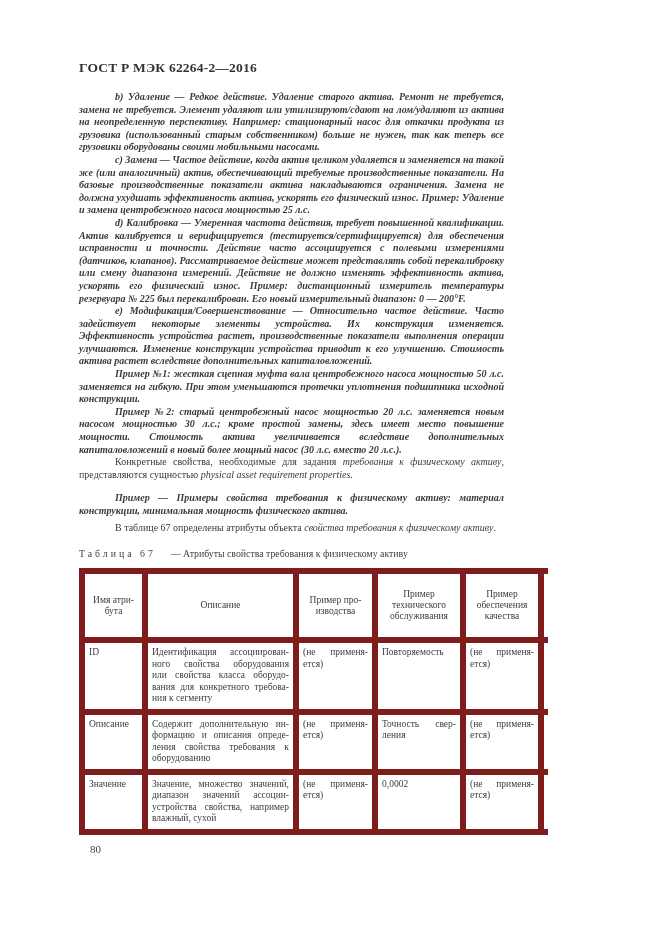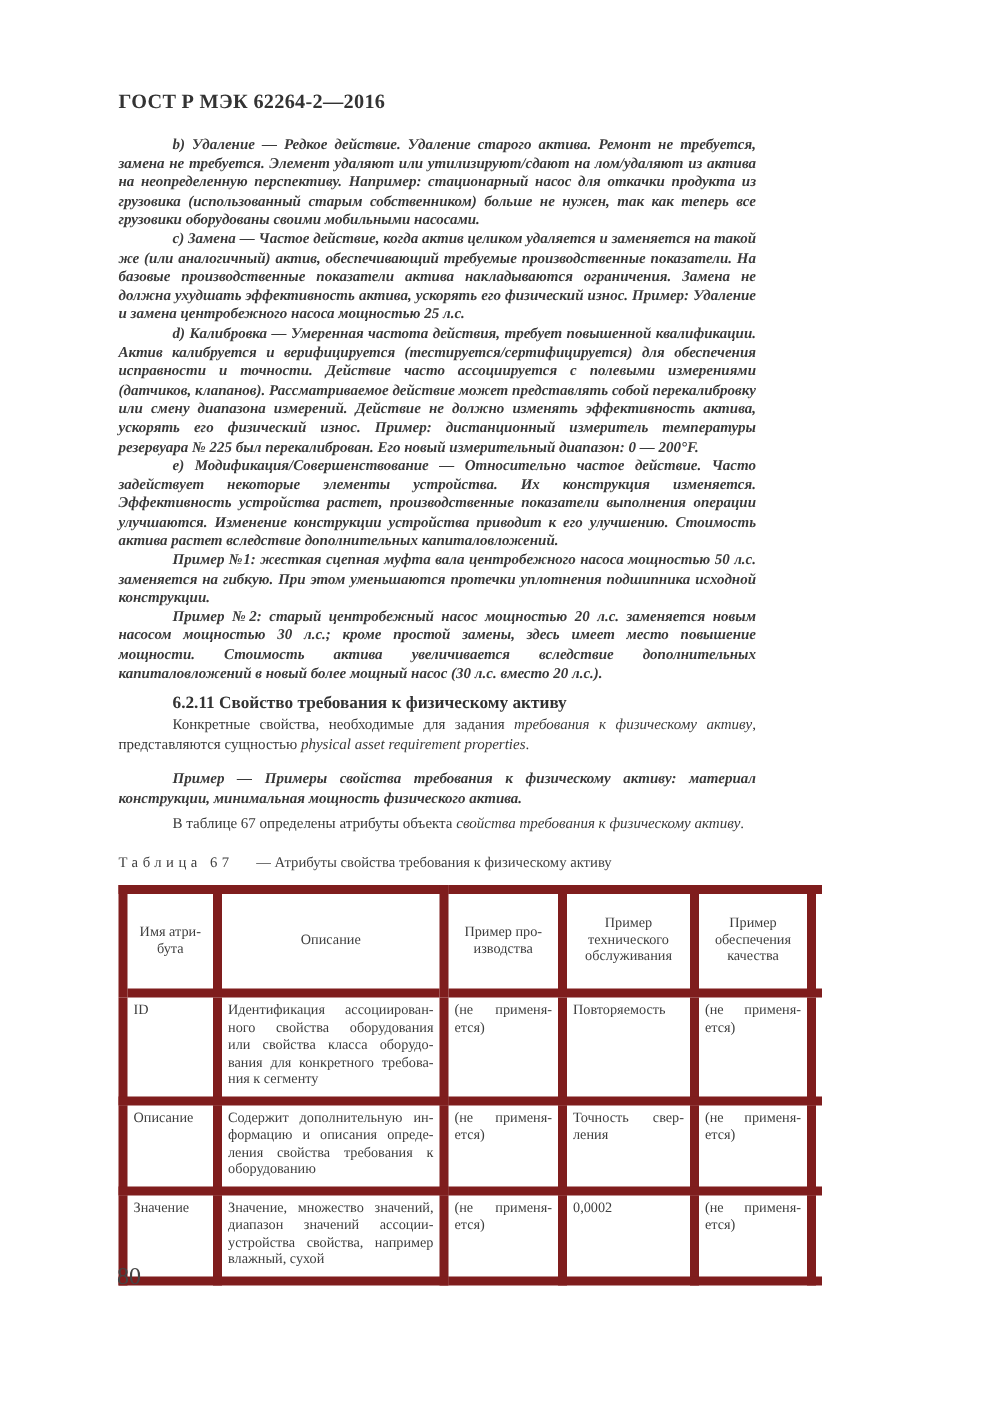--- a/index.html
+++ b/index.html
@@ -52,39 +52,38 @@
     border-bottom-width:2px;
     height:63px;
   }
   table.attr-table td {
     vertical-align:top; text-align:left;
     line-height:11.5px; padding:4px;
   }
   td .tl { text-align:left; }
   td .tl.jl { text-align:justify; text-align-last:justify; }
   .page-number {
-    position:absolute; left:78px; top:843px;
-    font-size:16px; color:#444;
+    position:absolute; left:90px; top:843px;
+    font-size:11px; color:#444;
   }
 </style>
 </head>
 <body>
 
 <div class="page" style="color: rgb(58, 58, 58); background: rgb(255, 255, 255);">
 
   <div class="doc-header">ГОСТ Р МЭК 62264-2—2016</div>
 
   <div class="content">
       <div class="para bi"><span>b) Удаление — Редкое действие. Удаление старого актива. Ремонт не требуется, замена не требуется. Элемент удаляют или утилизируют/сдают на лом/удаляют из актива на неопределенную перспективу. Например: стационарный насос для откачки продукта из грузовика (использованный старым собственником) больше не нужен, так как теперь все грузовики оборудованы своими мобильными насосами.</span></div>
       <div class="para bi"><span>c) Замена — Частое действие, когда актив целиком удаляется и заменяется на такой же (или аналогичный) актив, обеспечивающий требуемые производственные показатели. На базовые производственные показатели актива накладываются ограничения. Замена не должна ухудшать эффективность актива, ускорять его физический износ. Пример: Удаление и замена центробежного насоса мощностью 25 л.с.</span></div>
       <div class="para bi"><span>d) Калибровка — Умеренная частота действия, требует повышенной квалификации. Актив калибруется и верифицируется (тестируется/сертифицируется) для обеспечения исправности и точности. Действие часто ассоциируется с полевыми измерениями (датчиков, клапанов). Рассматриваемое действие может представлять собой перекалибровку или смену диапазона измерений. Действие не должно изменять эффективность актива, ускорять его физический износ. Пример: дистанционный измеритель температуры резервуара № 225 был перекалиброван. Его новый измерительный диапазон: 0 — 200°F.</span></div>
       <div class="para bi"><span>e) Модификация/Совершенствование — Относительно частое действие. Часто задействует некоторые элементы устройства. Их конструкция изменяется. Эффективность устройства растет, производственные показатели выполнения операции улучшаются. Изменение конструкции устройства приводит к его улучшению. Стоимость актива растет вследствие дополнительных капиталовложений.</span></div>
       <div class="para bi"><span>Пример №1: жесткая сцепная муфта вала центробежного насоса мощностью 50 л.с. заменяется на гибкую. При этом уменьшаются протечки уплотнения подшипника исходной конструкции.</span></div>
       <div class="para bi"><span>Пример №2: старый центробежный насос мощностью 20 л.с. заменяется новым насосом мощностью 30 л.с.; кроме простой замены, здесь имеет место повышение мощности. Стоимость актива увеличивается вследствие дополнительных капиталовложений в новый более мощный насос (30 л.с. вместо 20 л.с.).</span></div>
-      <div class="heading"><span>6.2.11 Свойство требования к физическому активу</span></div>
       <div class="para reg"><span>Конкретные свойства, необходимые для задания </span><span class="it">требования к физическому активу</span><span>, представляются сущностью </span><span class="it">physical asset requirement properties</span><span>.</span></div>
       <div class="para bi gap"><span>Пример — Примеры свойства требования к физическому активу: материал конструкции, минимальная мощность физического актива.</span></div>
       <div class="para reg"><span>В таблице 67 определены атрибуты объекта </span><span class="it">свойства требования к физическому активу</span><span>.</span></div>
     </div>
 
   <div class="table-caption">
     <span class="cap-label">Таблица 67</span><span>— Атрибуты свойства требования к физическому активу</span>
   </div>
 
   <table class="attr-table">

